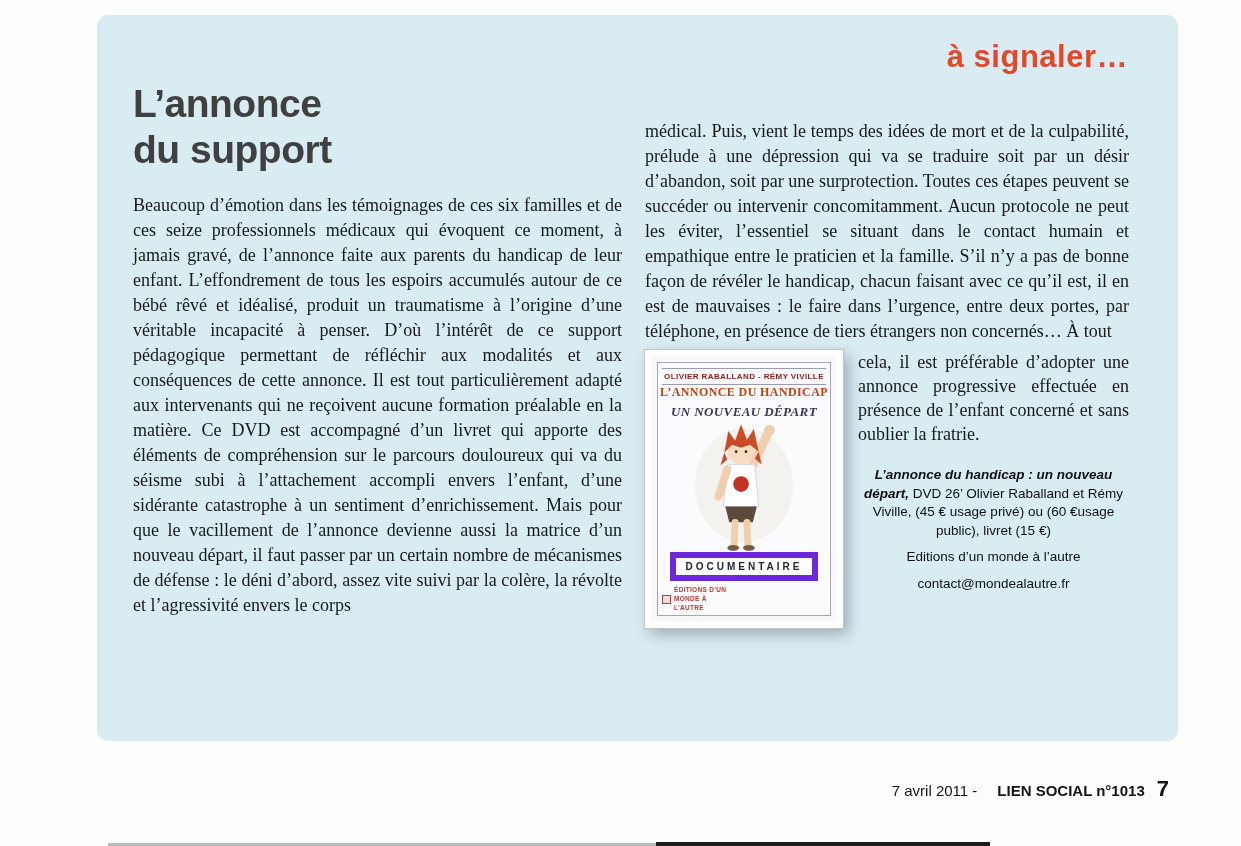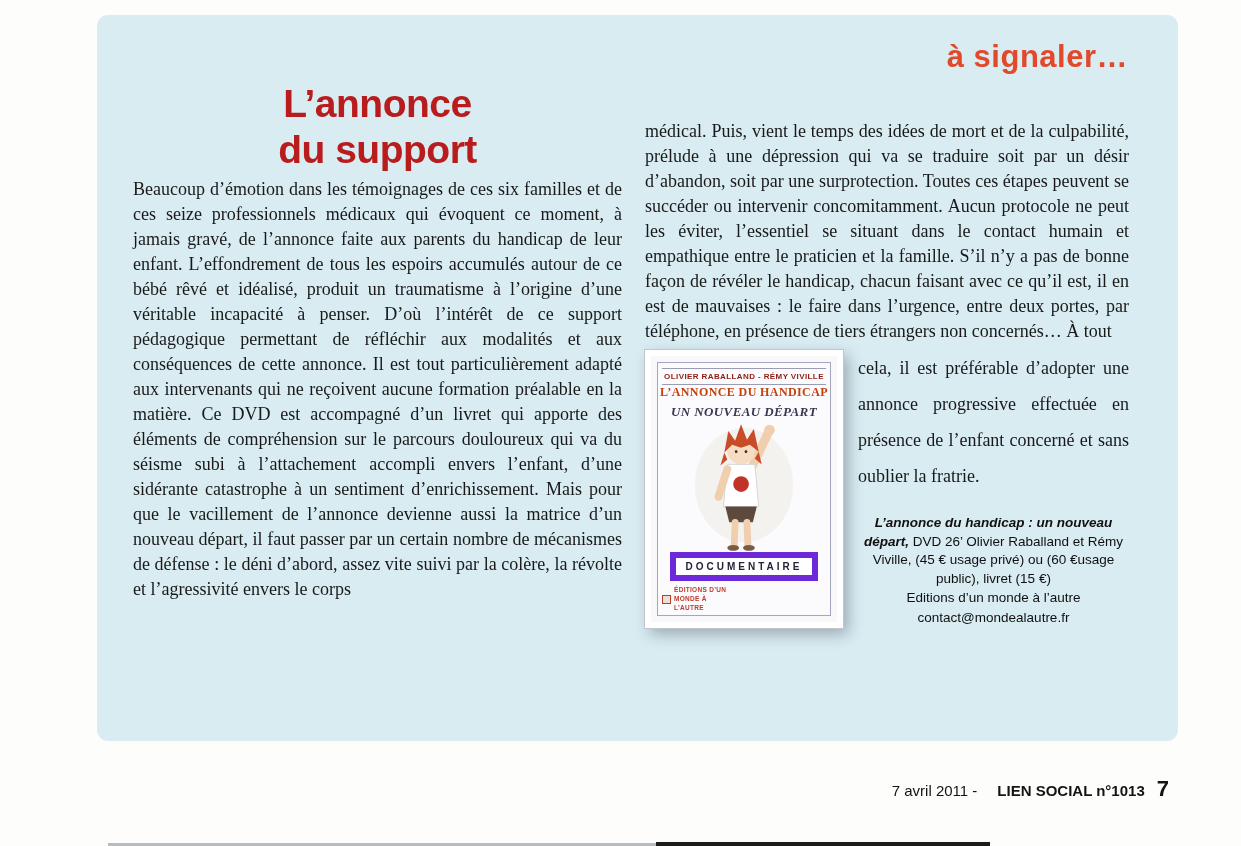--- a/index.html
+++ b/index.html
@@ -30,23 +30,22 @@
   
   .col-left {
     position:absolute; left:36px; top:66px; width:489px;
   }
   .title {
     font-family:"Liberation Sans","DejaVu Sans",sans-serif;
     font-weight:700;
     font-size:39px;
     line-height:46px;
     letter-spacing:-0.5px;
-    color:#b91c1c;
-    margin-bottom:4px;
-    text-align:center;
+    color:#404040;
+    margin-bottom:20px;
   }
   .bodytext {
     font-size:18px;
     line-height:25px;
     text-align:justify;
     hyphens:auto;
     color:#191919;
   }
   
   .col-right {
@@ -142,35 +141,35 @@
     font-size:6.5px;
     line-height:1.35;
     color:#c0392b;
     width:58px;
     letter-spacing:.3px;
   }
   
   .fig-right { flex:1; min-width:0; }
   .wrap-text {
     font-size:18px;
-    line-height:36px;
+    line-height:24px;
     text-align:justify;
     hyphens:auto;
     color:#191919;
   }
   .caption {
     margin-top:20px;
     font-family:"Liberation Sans","DejaVu Sans",sans-serif;
     font-size:13.5px;
     line-height:18.5px;
     color:#101010;
     text-align:center;
   }
   .cap-lead { font-weight:700; font-style:italic; }
-  .cap-block { margin-top:1px; }
+  .cap-block { margin-top:8px; }
   
   .footer {
     position:absolute; top:776px; right:72px;
     display:flex; align-items:baseline;
     font-family:"Liberation Sans","DejaVu Sans",sans-serif;
     font-size:15px;
     color:#141414;
   }
   .footer .journal { font-weight:700; margin-left:20px; }
   .footer .pagenum { font-weight:700; font-size:22px; margin-left:12px; }

